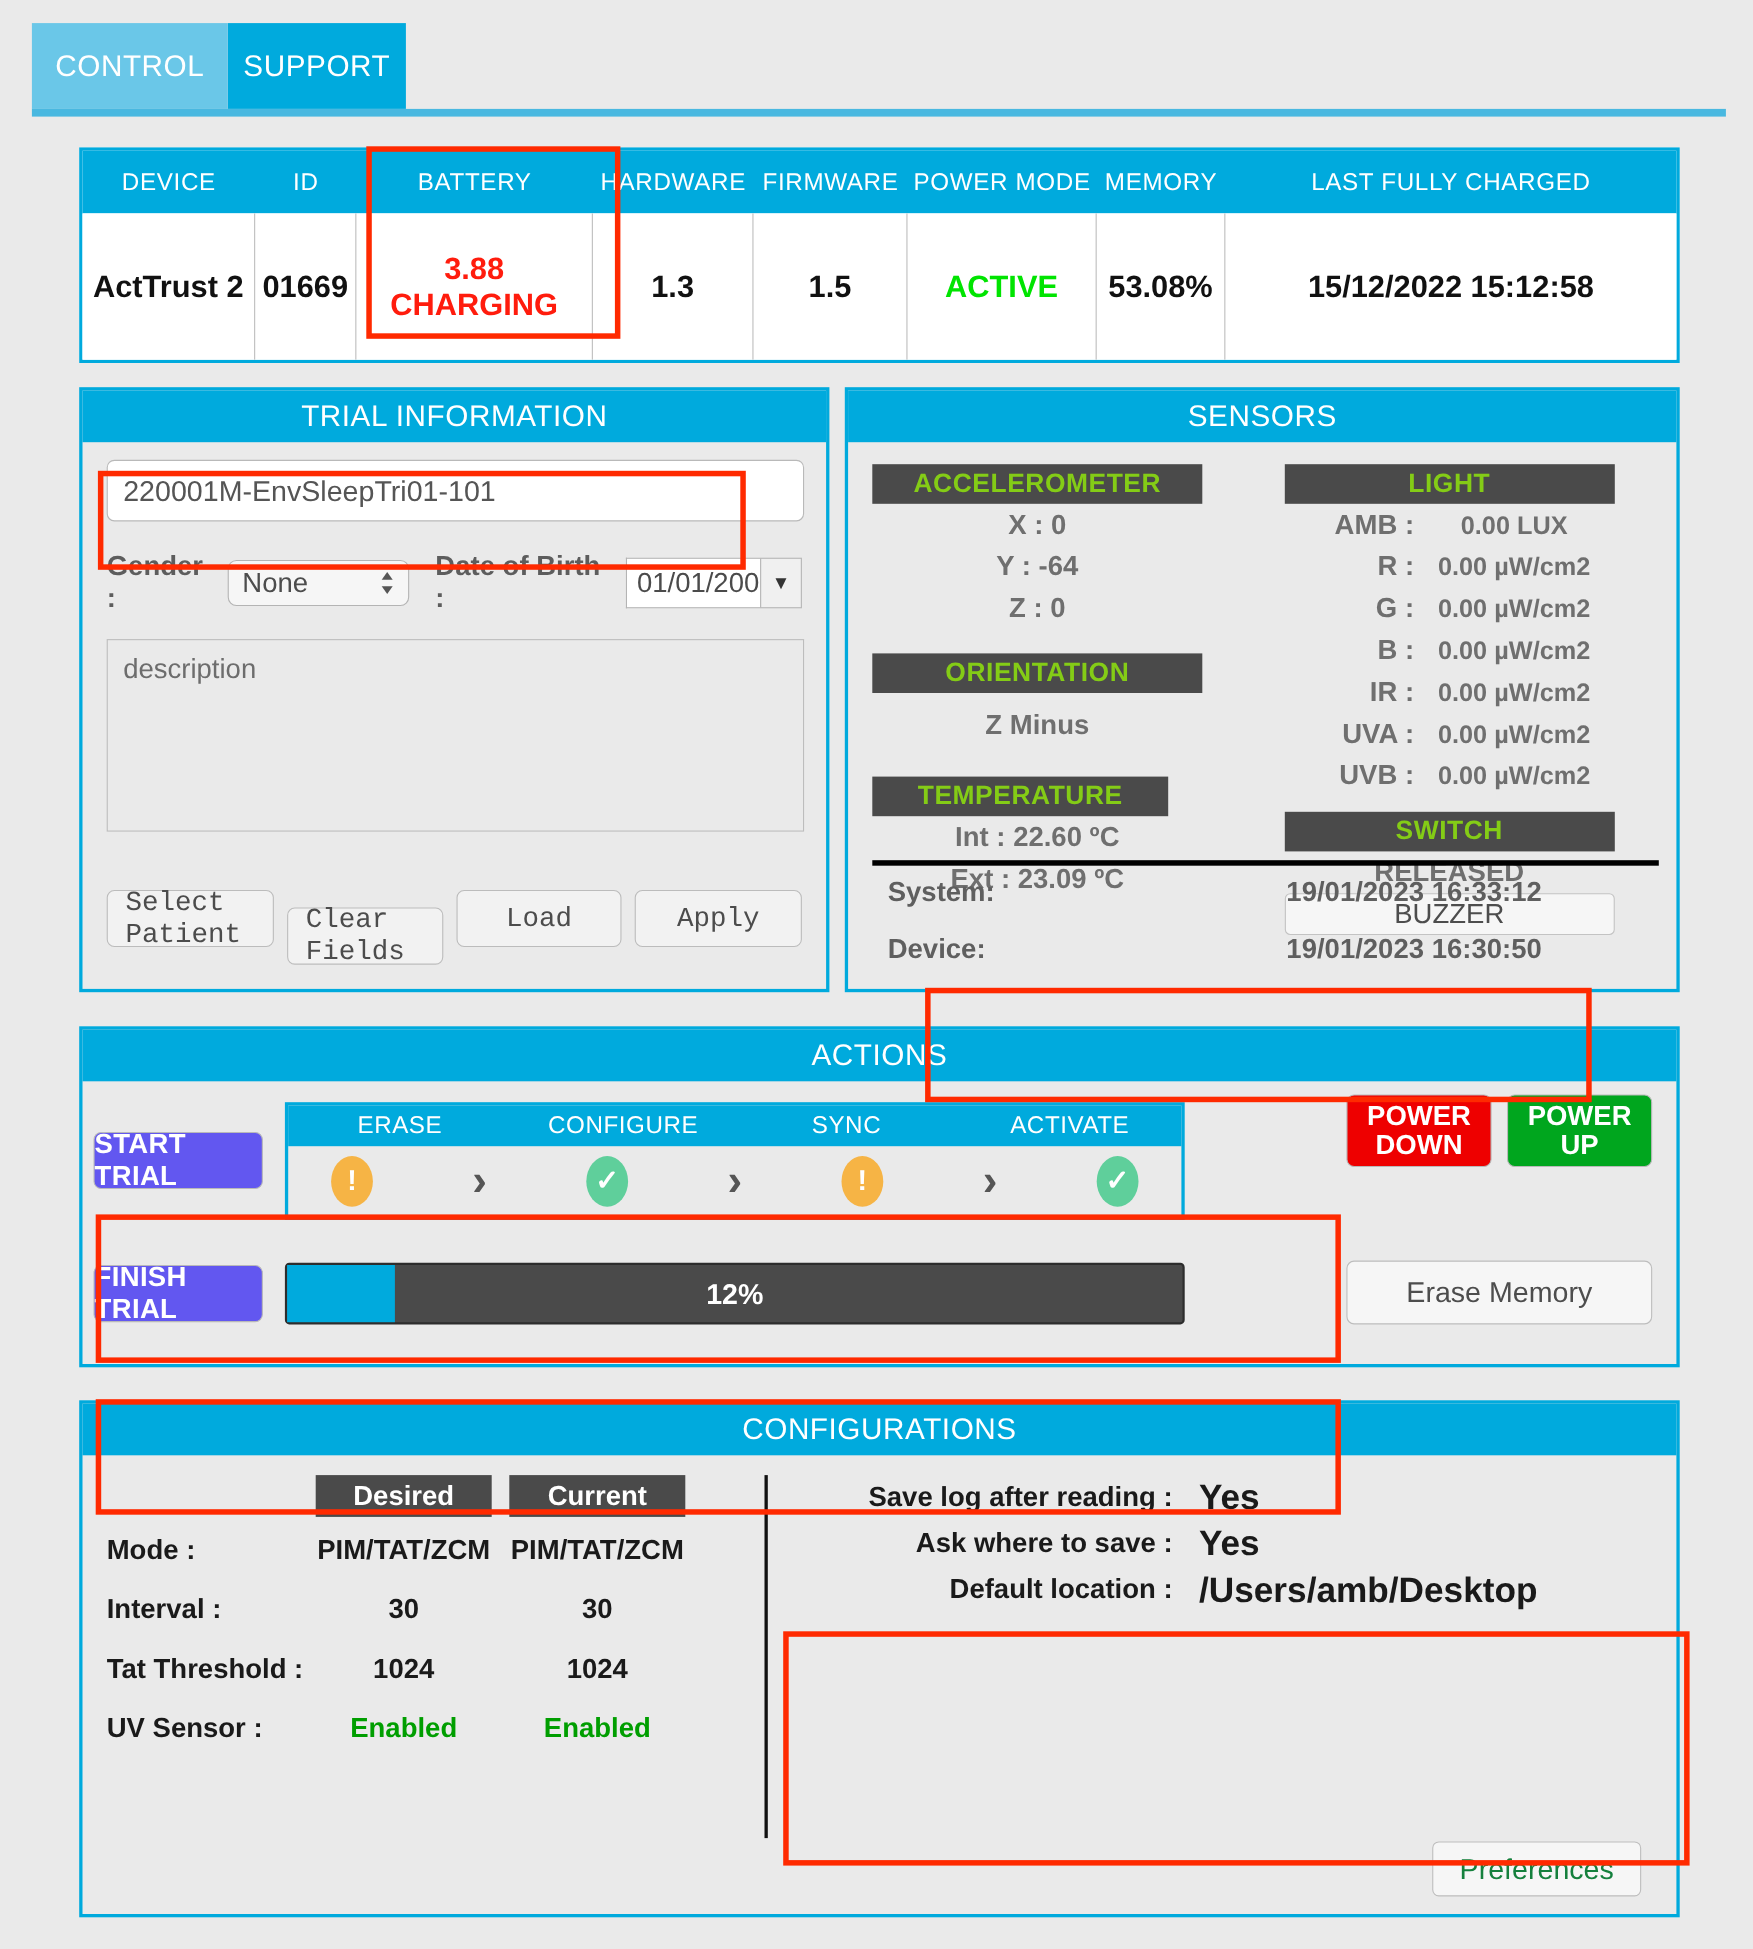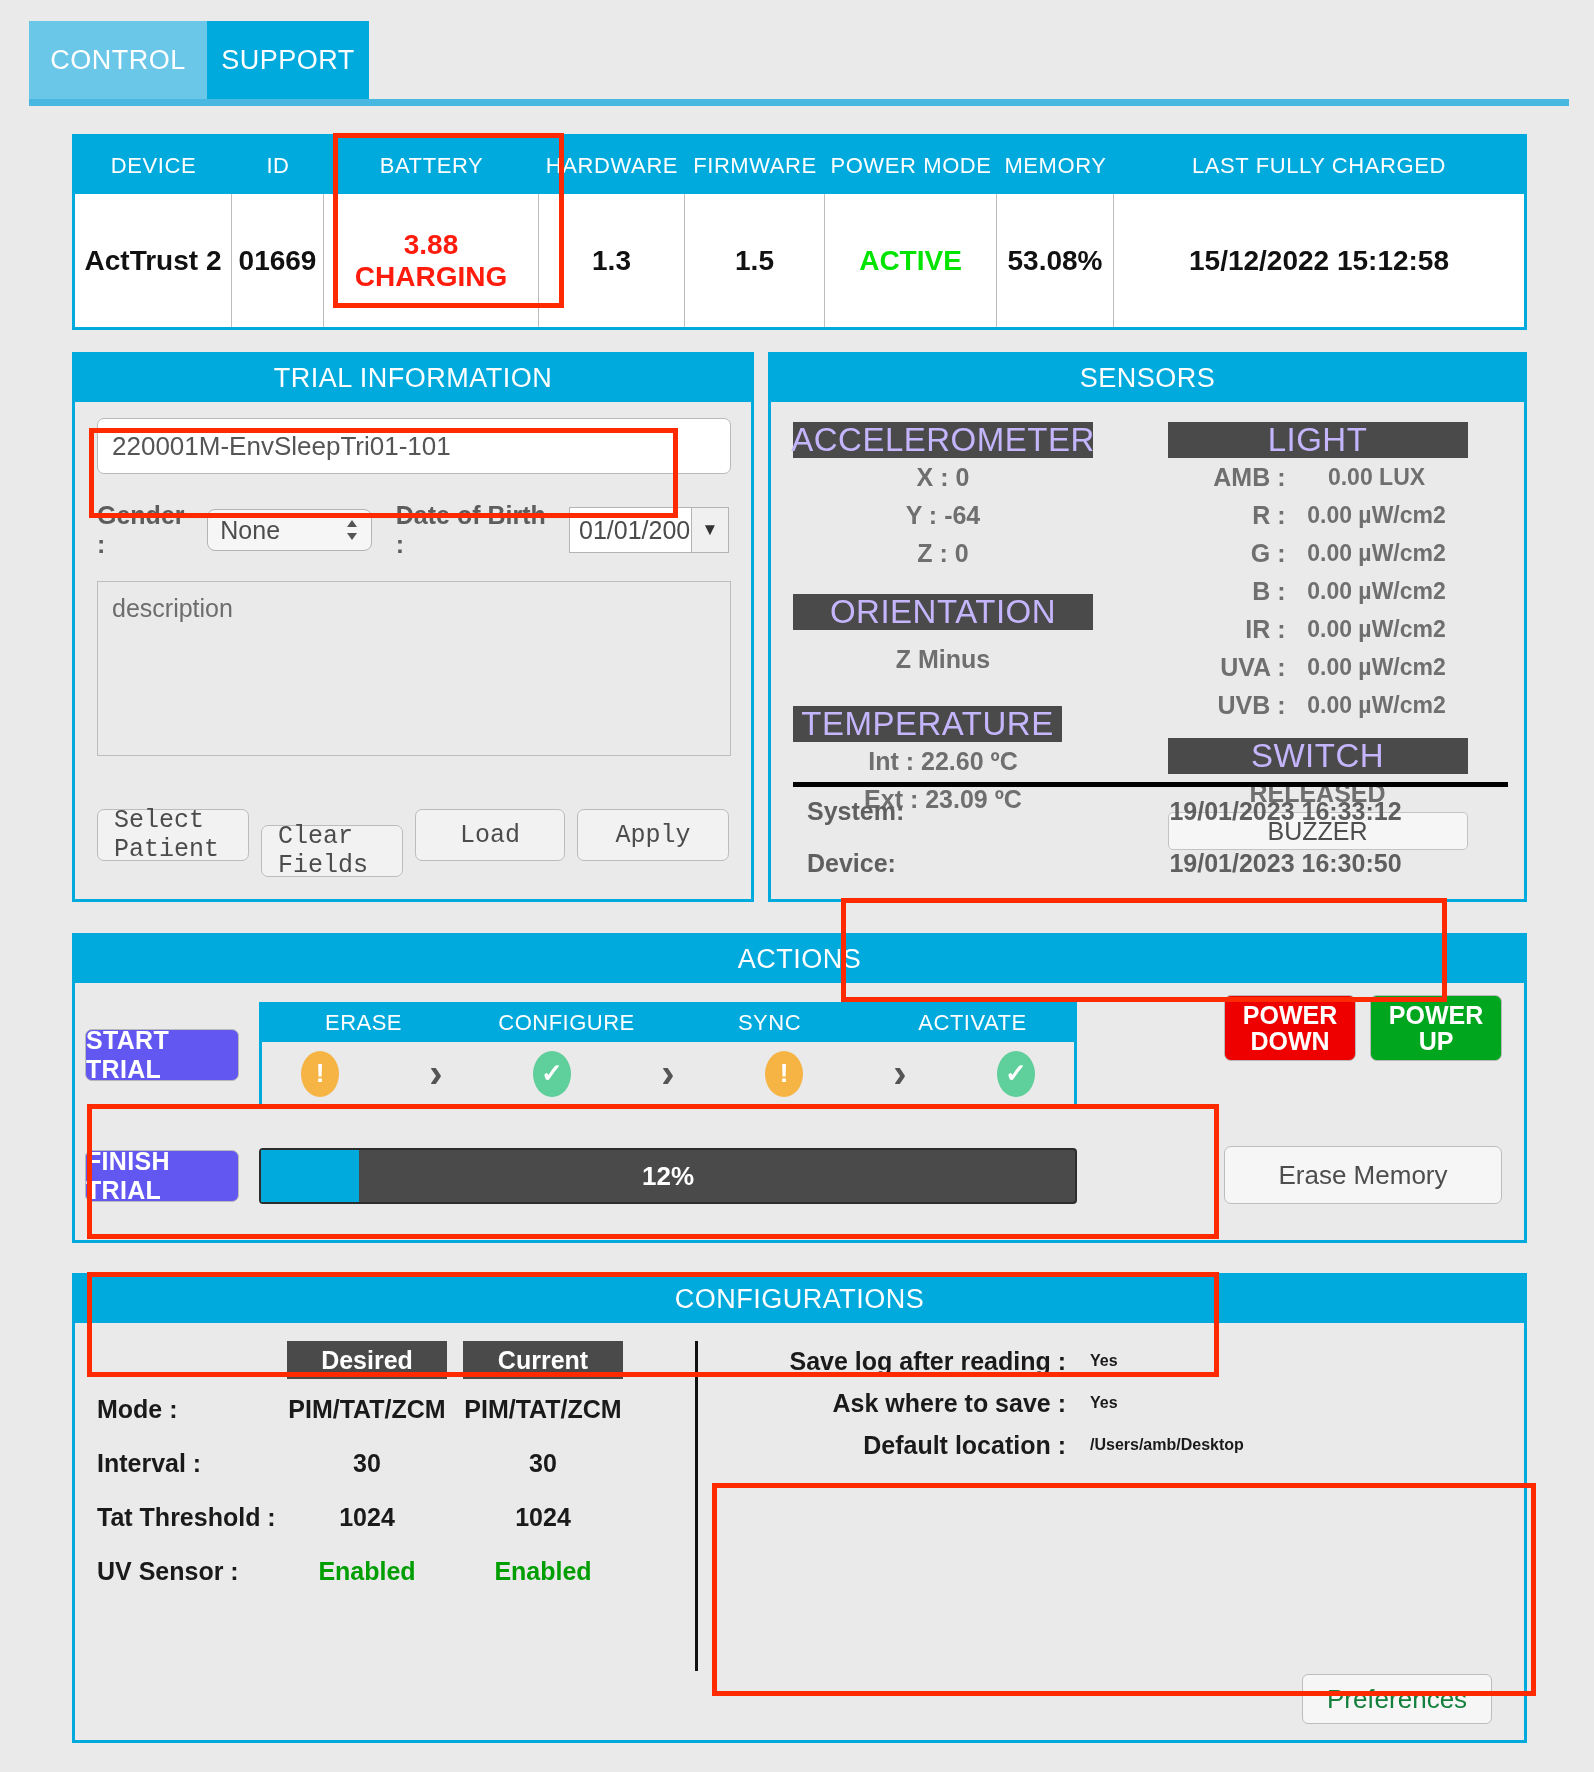--- a/index.html
+++ b/index.html
@@ -95,21 +95,21 @@
   }
   .tbtn.w1 { width: 152px; } .tbtn.w2 { width: 142px; margin-top: 16px; }
   .tbtn.w3 { width: 150px; } .tbtn.w4 { width: 152px; }
 
   
   #sensors-panel { left: 768px; top: 352px; width: 759px; height: 550px; }
   #sensors-panel .panel-head { height: 47px; }
   .sensor-body { display: flex; height: calc(100% - 47px); padding: 20px 22px 0 22px; position:relative; }
   .sensor-col { width: 50%; }
   .sbar {
-    background: #4a4a4a; color: #c4b5fd; font-size: 33px; font-weight: normal;
+    background: #4a4a4a; color: #84cc16; font-size: 24px; font-weight: bold;
     height: 36px; display: flex; align-items: center; justify-content: center;
     letter-spacing: .5px;
   }
   .sbar.w-acc { width: 300px; } .sbar.w-light { width: 300px; margin-left: 20px; }
   .sbar.w-ori { width: 300px; } .sbar.w-temp { width: 269px; } .sbar.w-sw { width: 300px; margin-left: 20px; }
   .svals { font-size: 25px; font-weight: bold; color: #6f6f6f; }
   .svals .line { height: 38px; display: flex; align-items: center; justify-content: center; width:300px; }
   .lrow { display: flex; width: 300px; margin-left: 20px; height: 38px; align-items:center; }
   .lrow .k { width: 118px; text-align: right; font-size: 25px; font-weight:bold; color:#6f6f6f; }
   .lrow .v { flex: 1; text-align: center; font-size: 23px; font-weight:bold; color:#6f6f6f; }
@@ -188,21 +188,21 @@
   }
   .cfg-row { display: flex; height: 48px; align-items: center; margin-top: 6px; }
   .cfg-k { width: 190px; font-size: 25px; font-weight: bold; color: #1a1a1a; }
   .cfg-v { width: 160px; text-align: center; font-size: 25px; font-weight: bold; color: #1a1a1a; }
   .cfg-v + .cfg-v { margin-left: 16px; }
   .cfg-v.green { color: #009e00; }
   .cfg-divider { width: 3px; background: #111; margin: 0 18px; height: 330px; }
   .cfg-right { flex: 1; position: relative; }
   .kv { display: flex; height: 40px; align-items: center; margin-bottom: 2px; }
   .kv .k { width: 350px; text-align: right; font-size: 25px; font-weight: bold; color: #1a1a1a; }
-  .kv .v { margin-left: 24px; font-size: 16px; font-weight: bold; color: #1a1a1a; }
+  .kv .v { margin-left: 24px; font-size: 32px; font-weight: bold; color: #1a1a1a; }
   .prefs {
     position: absolute; right: 10px; bottom: 16px; width: 190px; height: 50px;
     background: #f6f6f6; border: 1px solid #bdbdbd; border-radius: 6px;
     display: flex; align-items: center; justify-content: center;
     font-size: 26px; color: #15803d;
   }
 
   
   .hl { position: absolute; border: 5px solid #ff2a00; pointer-events: none; z-index: 50; }
 </style>

